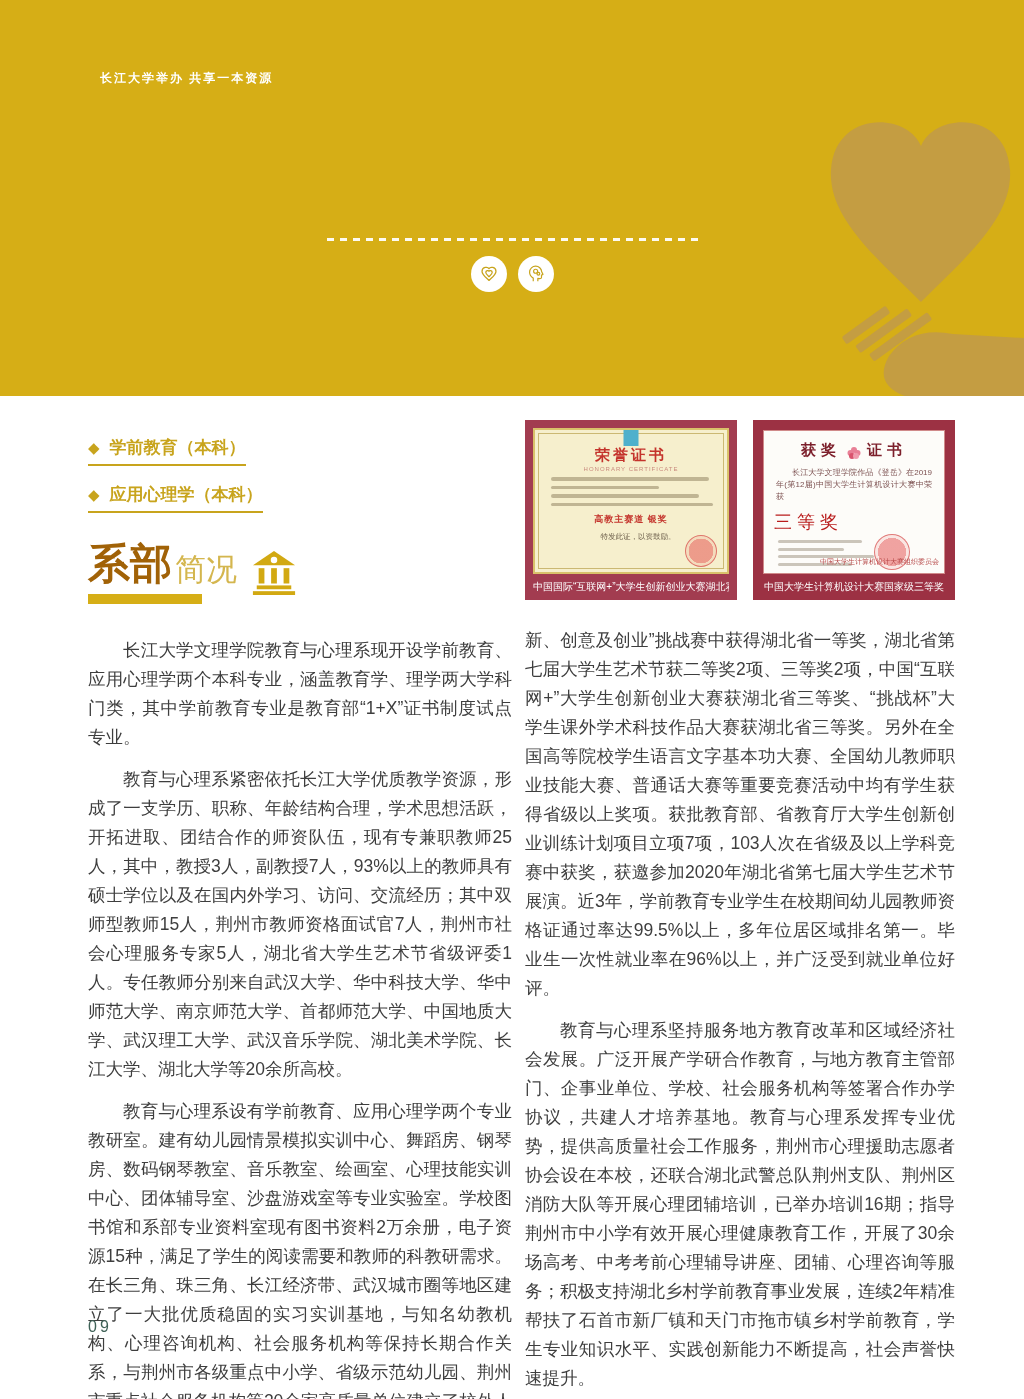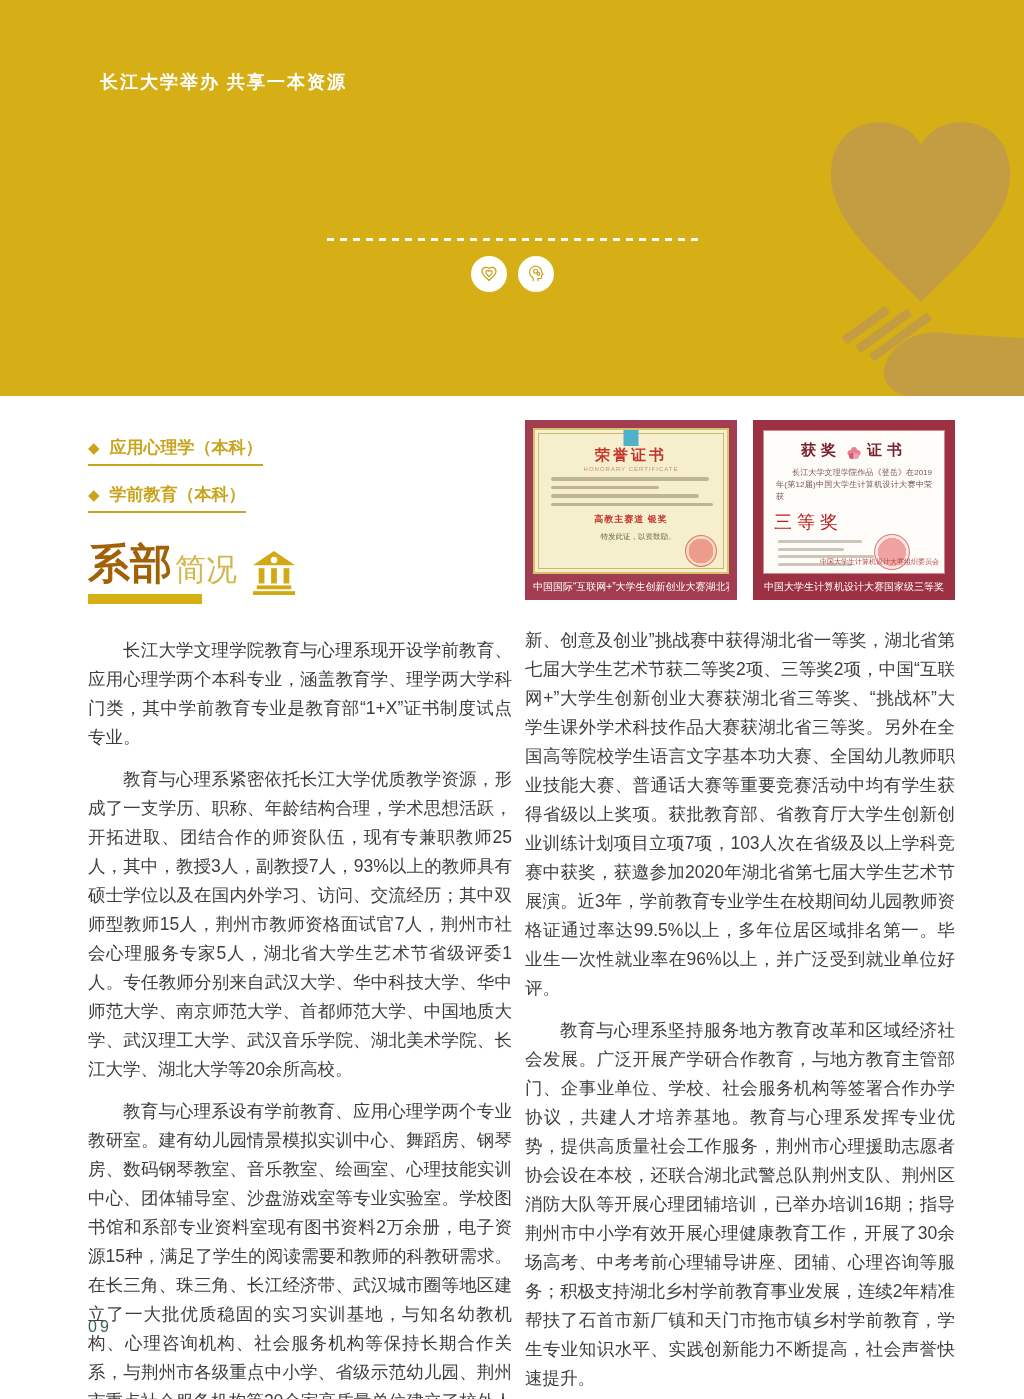--- a/index.html
+++ b/index.html
@@ -1,21 +1,21 @@
 <!DOCTYPE html>
 <html><head>
 <meta charset="utf-8">
 <style>
   html,body{margin:0;padding:0;background:#ffffff;}
   .page{position:relative;width:1024px;height:1399px;background:#ffffff;overflow:hidden;
         font-family:"Liberation Sans","DejaVu Sans",sans-serif;}
 
   
   .banner{position:absolute;top:0;left:0;width:1024px;height:396px;background:#d6ae16;overflow:hidden;}
-  .tagline{position:absolute;left:100px;top:70px;color:#ffffff;font-size:18px;font-weight:bold;letter-spacing:2px;}
+  .tagline{position:absolute;left:100px;top:70px;color:#ffffff;font-size:12px;font-weight:bold;letter-spacing:2px;}
   .title{position:absolute;top:146px;left:0;width:100%;text-align:center;color:#ffffff;
          font-size:52px;font-weight:500;letter-spacing:12px;margin:0;}
   .dash-line{position:absolute;top:238px;left:327px;width:372px;height:3px;
          background:repeating-linear-gradient(90deg,rgba(255,255,255,.95) 0 7px,transparent 7px 13px);}
   .icon-row{position:absolute;top:256px;left:0;width:100%;display:flex;justify-content:center;gap:11px;}
   .circle{width:36px;height:36px;border-radius:50%;background:#ffffff;display:flex;align-items:center;justify-content:center;}
   .heart-graphic{position:absolute;right:0;top:86px;}
 
   
   .content{position:absolute;top:396px;left:0;width:1024px;height:1003px;}
@@ -112,26 +112,26 @@
       </span>
     </div>
   </header>
 
   <main class="content">
 
     <section class="col-left">
       <nav>
         <div class="major-row">
           <a class="major">
-            <span class="diamond">◆</span><span>应用心理学（本科）</span>
+            <span class="diamond">◆</span><span>学前教育（本科）</span>
           </a>
         </div>
         <div class="major-row">
           <a class="major">
-            <span class="diamond">◆</span><span>学前教育（本科）</span>
+            <span class="diamond">◆</span><span>应用心理学（本科）</span>
           </a>
         </div>
       </nav>
 
       <div class="section-head">
         <span class="sec-bold">系部</span>
         <span class="sec-light">简况</span>
         <svg class="sec-icon" viewBox="0 0 48 48" width="46" height="46" fill="#d2a912">
           <polygon points="24,2 46,17 2,17"></polygon>
           <circle cx="24" cy="11.5" r="3.4" fill="#ffffff"></circle>

